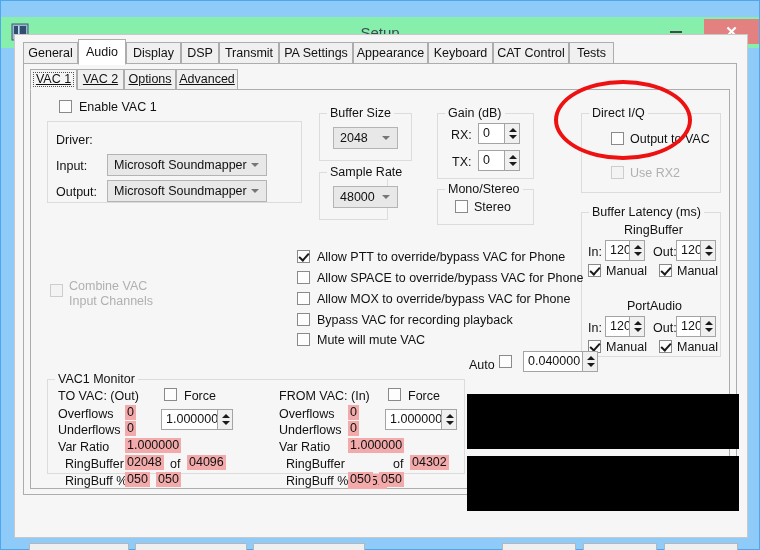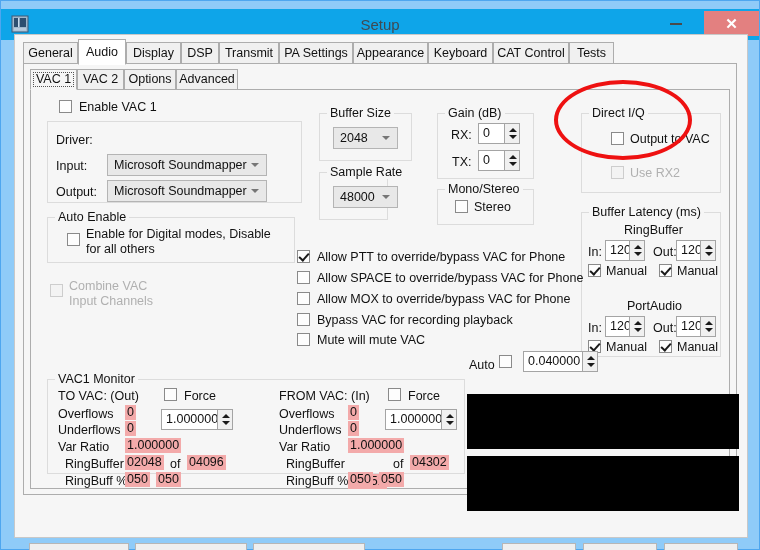--- a/index.html
+++ b/index.html
@@ -11,22 +11,22 @@
   }
   body { background: #8fcbf8; }
 
   
   #window {
     position: absolute; left: 0; top: 0; width: 760px; height: 550px;
     background: #8fcbf8;
     border: 1px solid #4ea6ef;
   }
   #titlebar {
-    position: absolute; left: 0; top: 8px; width: 758px; height: 31px;
-    background: #0ea5e9;
+    position: absolute; left: 0; top: 16px; width: 758px; height: 31px;
+    background: #86efac;
   }
   #app-icon {
     position: absolute; left: 9px; top: 5px; width: 20px; height: 20px;
   }
   #title-text {
     position: absolute; left: 0; top: 7px; width: 758px;
     text-align: center; font-size: 15px; color: #3f4a52;
     font-family: "Liberation Sans", sans-serif;
   }
   .winbtn { position: absolute; top: 0; height: 26px; cursor: default; }
@@ -61,21 +61,21 @@
     position: absolute; left: 8px; top: 28px; width: 714px; height: 432px;
     background: #f6f6f6; border: 1px solid #adadad;
   }
 
   
   #subtabstrip { position: absolute; left: 6px; top: 5px; height: 21px; }
   .subtab {
     position: absolute; top: 0; height: 21px;
     background: #f0f0f0; border: 1px solid #adadad;
     font-size: 12.5px; color: #111; line-height: 19px;
-    text-align: center; white-space: nowrap; cursor: default;
+    text-align: center; white-space: nowrap; cursor: default; text-decoration: underline;
   }
   .subtab.active {
     background: #f6f6f6; border-bottom: 1px solid #f6f6f6; z-index: 5;
   }
   .subtab.active .focusbox {
     position:absolute; left:2px; top:2px; right:2px; bottom:2px;
     border: 1px dotted #555;
   }
   #subpane {
     position: absolute; left: 6px; top: 25px; width: 700px; height: 400px;
@@ -225,26 +225,20 @@
             <div class="ctext" style="width:135px;">Microsoft Soundmapper - Inp</div>
             <div class="carrow"></div>
           </div>
           <div class="lbl" style="left:8px; top:63px;">Output:</div>
           <div class="combo" style="left:59px; top:58px; width:160px;">
             <div class="ctext" style="width:135px;">Microsoft Soundmapper - Ou</div>
             <div class="carrow"></div>
           </div>
         </div>
 
-        <div class="group" style="left:16px; top:127px; width:248px; height:46px;">
-          <div class="glabel">Auto Enable</div>
-          <div class="cb" style="left:19px; top:15px;"></div>
-          <div class="lbl" style="left:38px; top:9px;">Enable for Digital modes, Disable</div>
-          <div class="lbl" style="left:38px; top:24px;">for all others</div>
-        </div>
 
         <div class="cb dim" style="left:19px; top:194px;"></div>
         <div class="lbl dim" style="left:38px; top:189px;">Combine VAC</div>
         <div class="lbl dim" style="left:38px; top:204px;">Input Channels</div>
 
         <div class="group" style="left:288px; top:23px; width:93px; height:48px;">
           <div class="glabel">Buffer Size</div>
           <div class="combo" style="left:13px; top:13px; width:65px;">
             <div class="ctext">2048</div>
             <div class="carrow"></div>

